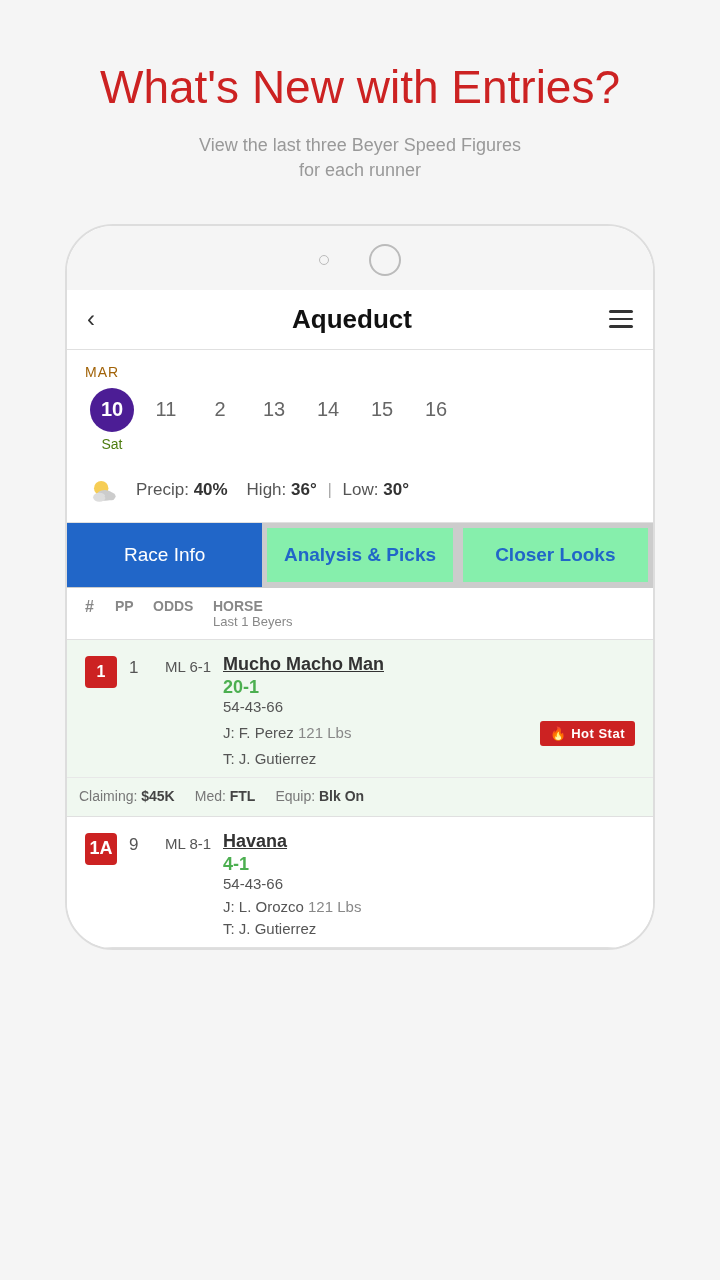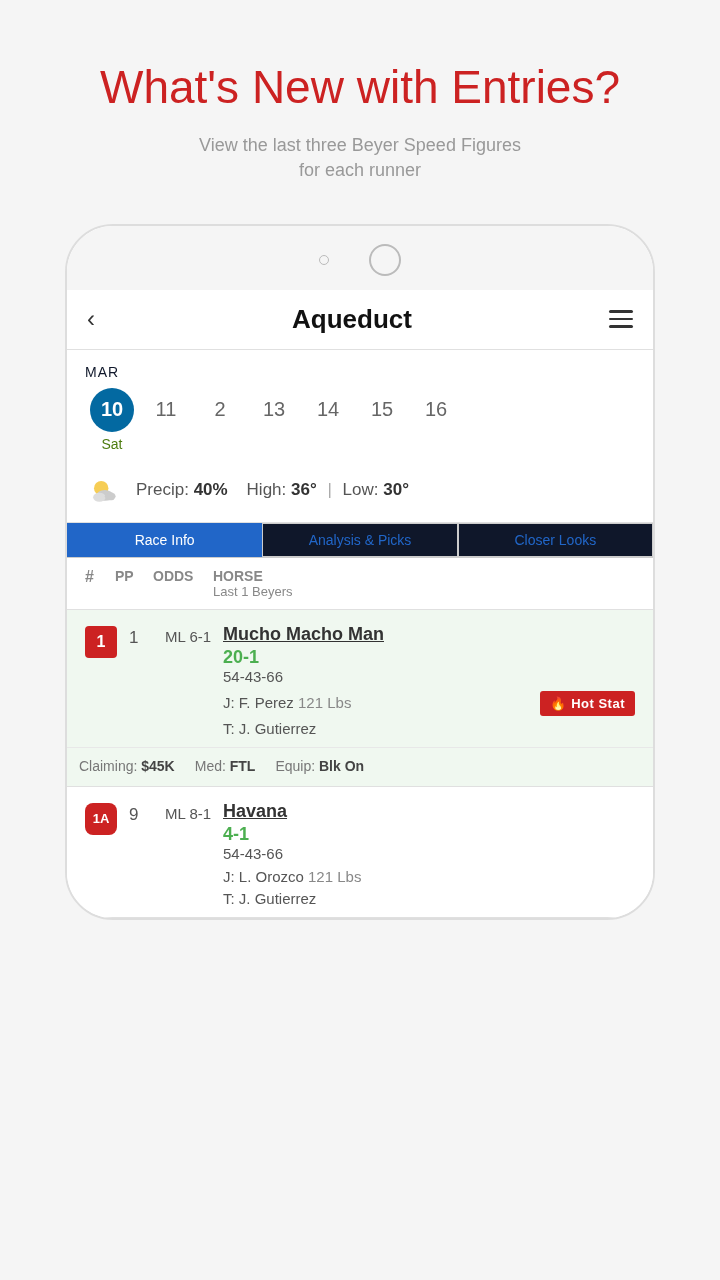--- a/index.html
+++ b/index.html
@@ -117,21 +117,21 @@
       border-radius: 2px;
     }
 
     
     .date-strip {
       padding: 14px 18px 0;
     }
 
     .month-label {
       font-size: 14px;
-      color: #0f172a;
+      color: #a16207;
       font-weight: 500;
       margin-bottom: 8px;
       letter-spacing: 1px;
     }
 
     .date-row {
       display: flex;
       align-items: center;
       gap: 0;
       margin-bottom: 4px;
@@ -140,21 +140,21 @@
     .date-item {
       width: 54px;
       text-align: center;
       font-size: 20px;
       color: #666;
       cursor: pointer;
       padding: 4px 0;
     }
 
     .date-item.active {
-      background: #0369a1;
+      background: #4c1d95;
       color: white;
       border-radius: 50%;
       width: 44px;
       height: 44px;
       display: flex;
       align-items: center;
       justify-content: center;
       font-size: 20px;
       font-weight: 600;
       margin: 0 5px;
@@ -202,37 +202,38 @@
     .tabs-row {
       display: flex;
       align-items: stretch;
       border-bottom: 1px solid #ccc;
       margin: 0;
     }
 
     .tab {
       flex: 1;
       text-align: center;
-      padding: 8px 6px;
-      font-size: 14px;
+      padding: 16px 6px;
+      font-size: 19px;
       font-weight: 500;
       cursor: pointer;
-      border: 1px solid #22c55e;
+      border: 5px solid #22c55e;
     }
 
     .tab.active {
       background: #2166c8;
       color: white;
       border-color: #2166c8;
     }
 
     .tab.inactive {
-      background: #0f172a;
+      background: #86efac;
       color: #2166c8;
       border-color: #ccc;
+      font-weight: bold;
     }
 
     
     .table-header {
       display: flex;
       align-items: flex-start;
       padding: 10px 18px;
       border-bottom: 1px solid #e0e0e0;
       background: white;
     }
@@ -491,21 +492,21 @@
         </div>
         <div class="entry-footer">
           <span>Claiming: <strong>$45K</strong></span>
           <span>Med: <strong>FTL</strong></span>
           <span>Equip: <strong>Blk On</strong></span>
         </div>
       </div>
 
       <div class="entry-row">
         <div class="entry-main">
-          <div class="entry-number-badge" style="font-size:13px;border-radius:8px;">1A</div>
+          <div class="entry-number-badge" style="font-size:18px;">1A</div>
           <div class="entry-pp">9</div>
           <div class="entry-odds">ML 8-1</div>
           <div class="entry-info">
             <div class="horse-name">Havana</div>
             <div class="odds-green">4-1</div>
             <div class="beyers-numbers">54-43-66</div>
             <div class="jockey-trainer-row">
               <div>
                 <span class="jockey-line">J: L. Orozco <span style="color:#888">121 Lbs</span></span>
               </div>

